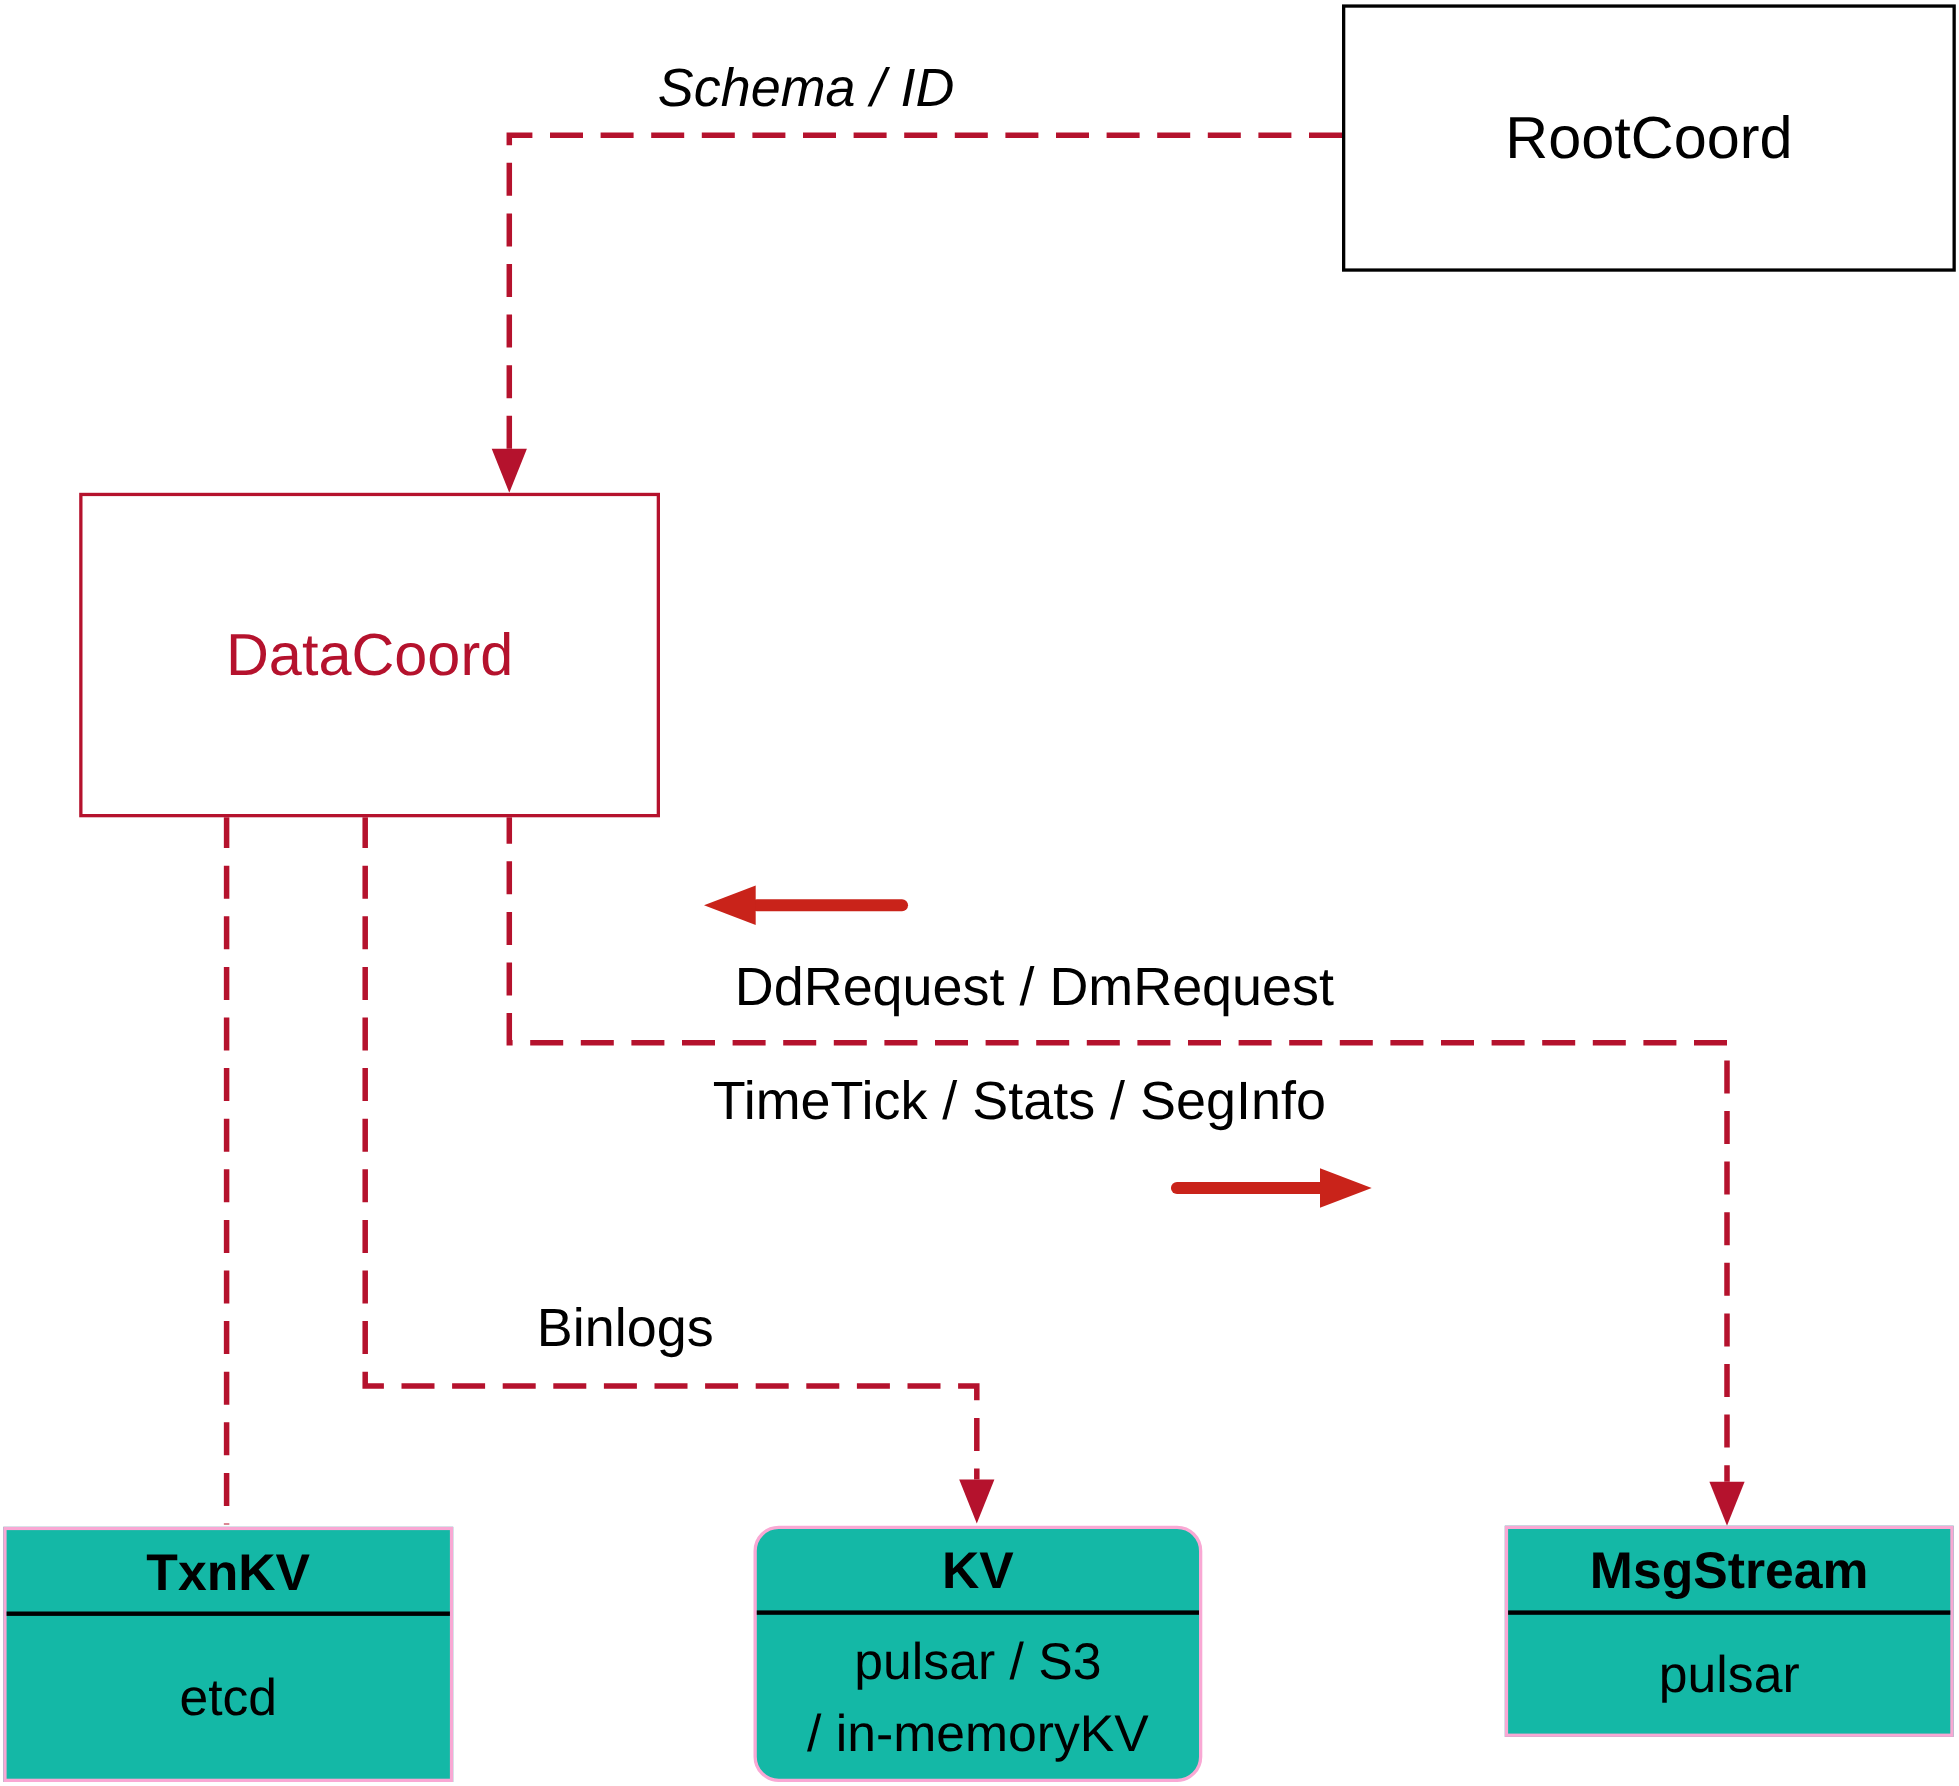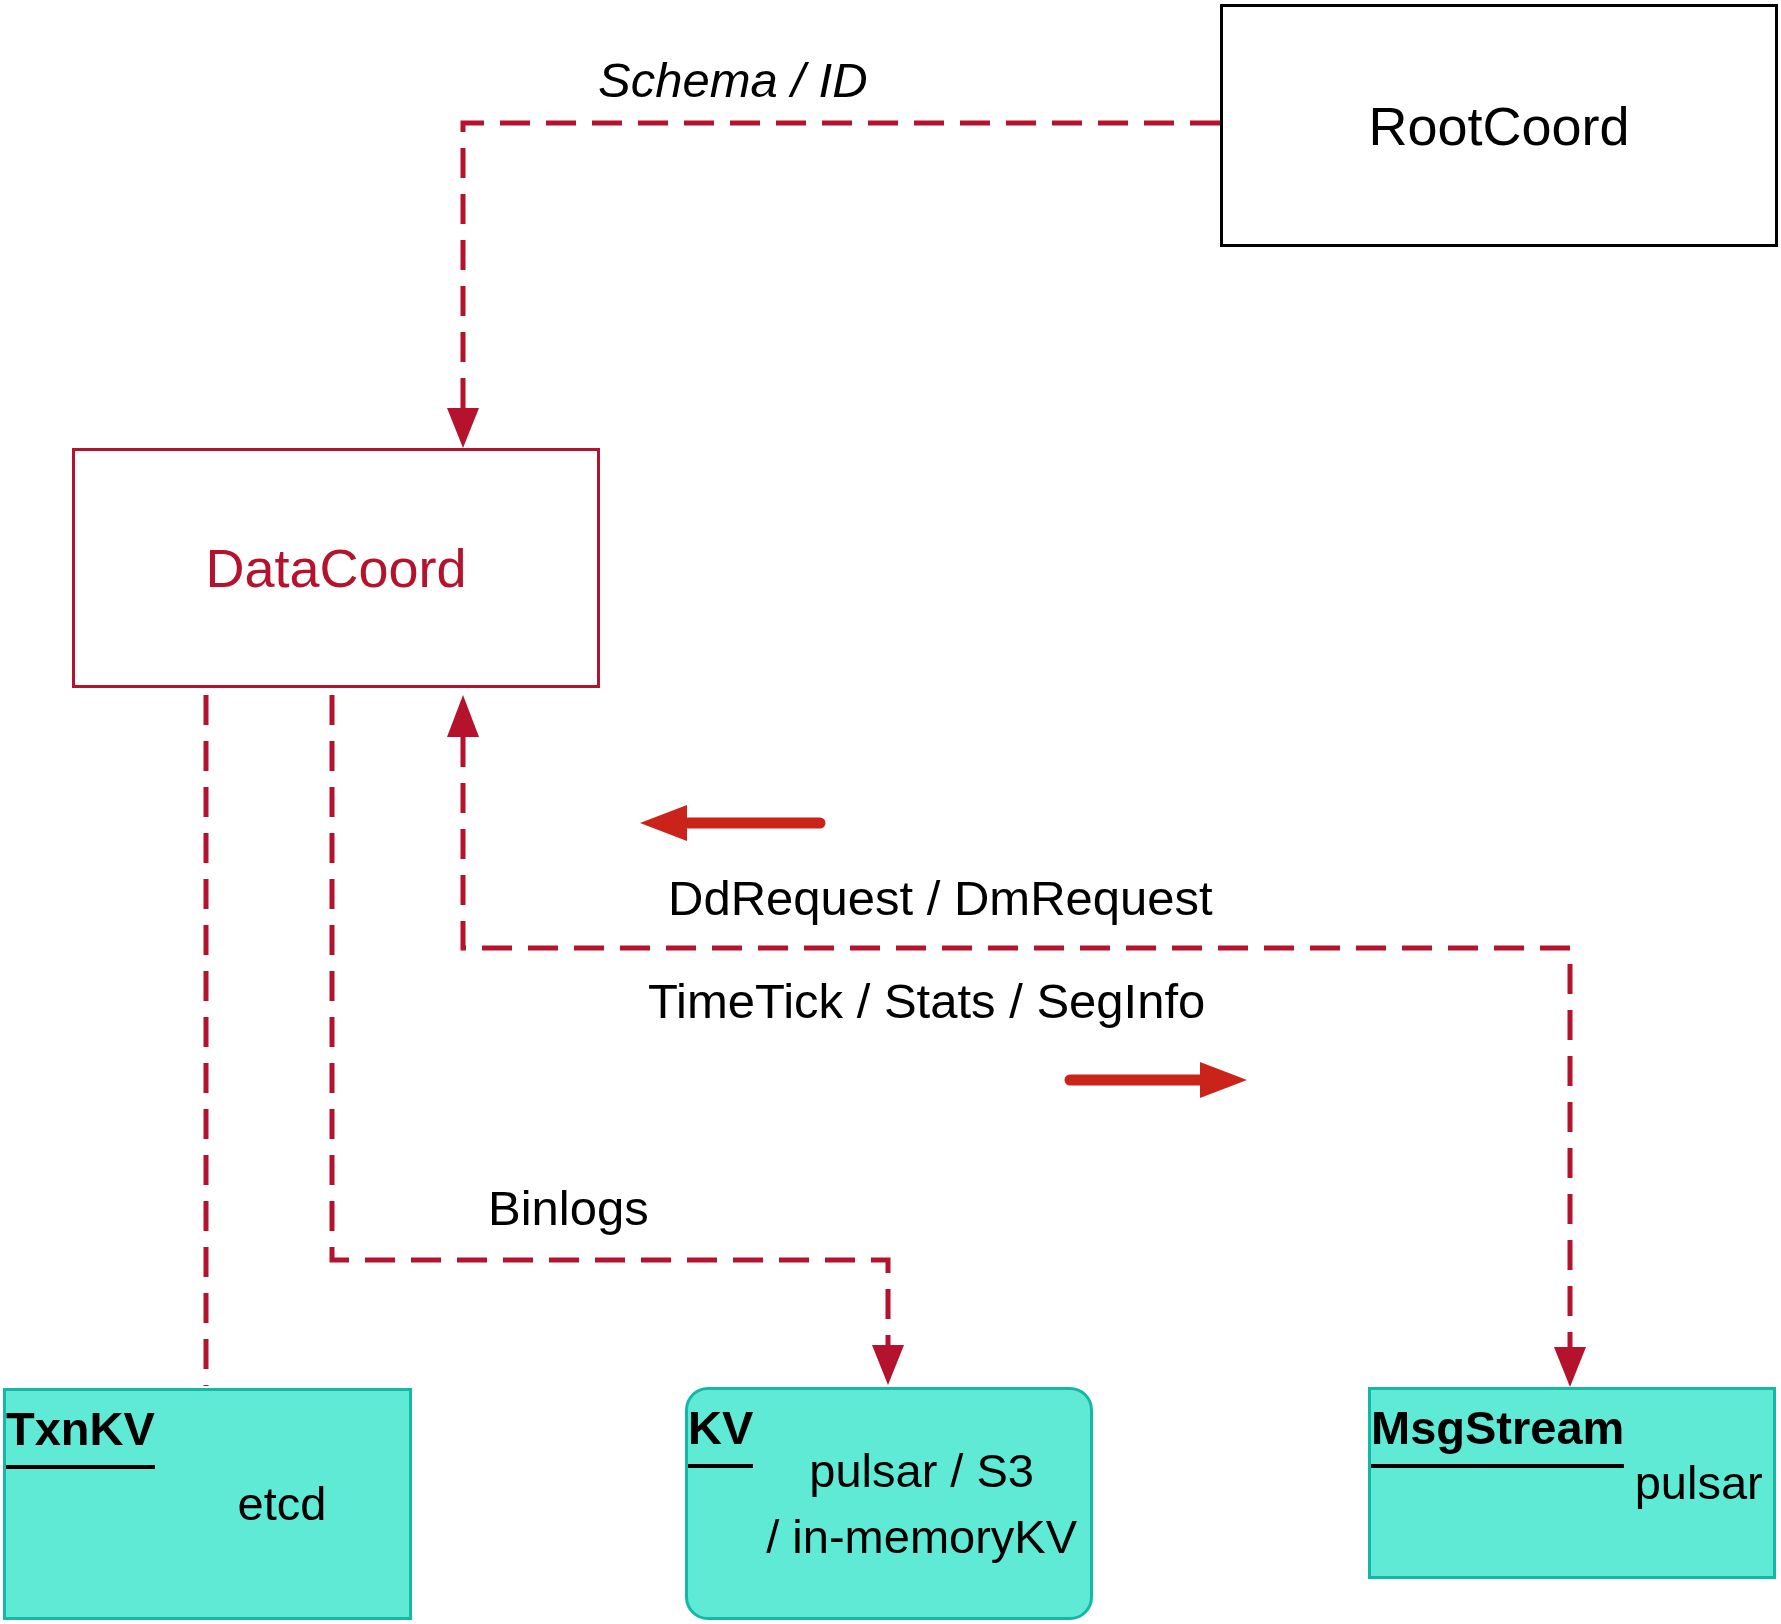--- a/index.html
+++ b/index.html
@@ -32,31 +32,31 @@
   }
   .node.plain {
     border: 3px solid #000000;
   }
   .node-title {
     font-size: 54px;
     color: #000000;
     white-space: nowrap;
   }
   #root-coord { left: 1220px; top: 4px; width: 558px; height: 243px; }
-  #data-coord { left: 72px; top: 448px; width: 528px; height: 240px;
+  #data-coord { left: 72px; top: 448px; width: 528px; height: 295px;
                 border: 3px solid #b5122d; }
   #data-coord .node-title { color: #b5122d; }
 
   .store {
     position: absolute;
     box-sizing: border-box;
-    border: 3px solid #14b8a6;
-    background: #5eead4;
+    border: 3px solid #f9a8d4;
+    background: #14b8a6;
     display: flex;
-    flex-direction: row;
+    flex-direction: column;
   }
   #txn-kv      { left: 3px;    top: 1388px; width: 409px; height: 232px; }
   #kv          { left: 685px;  top: 1387px; width: 408px; height: 233px; border-radius: 23px; }
   #msg-stream  { left: 1368px; top: 1387px; width: 408px; height: 192px; }
   .store-header {
     box-sizing: border-box;
     height: 78px;
     border-bottom: 4px solid #000000;
     display: flex;
     align-items: center;

